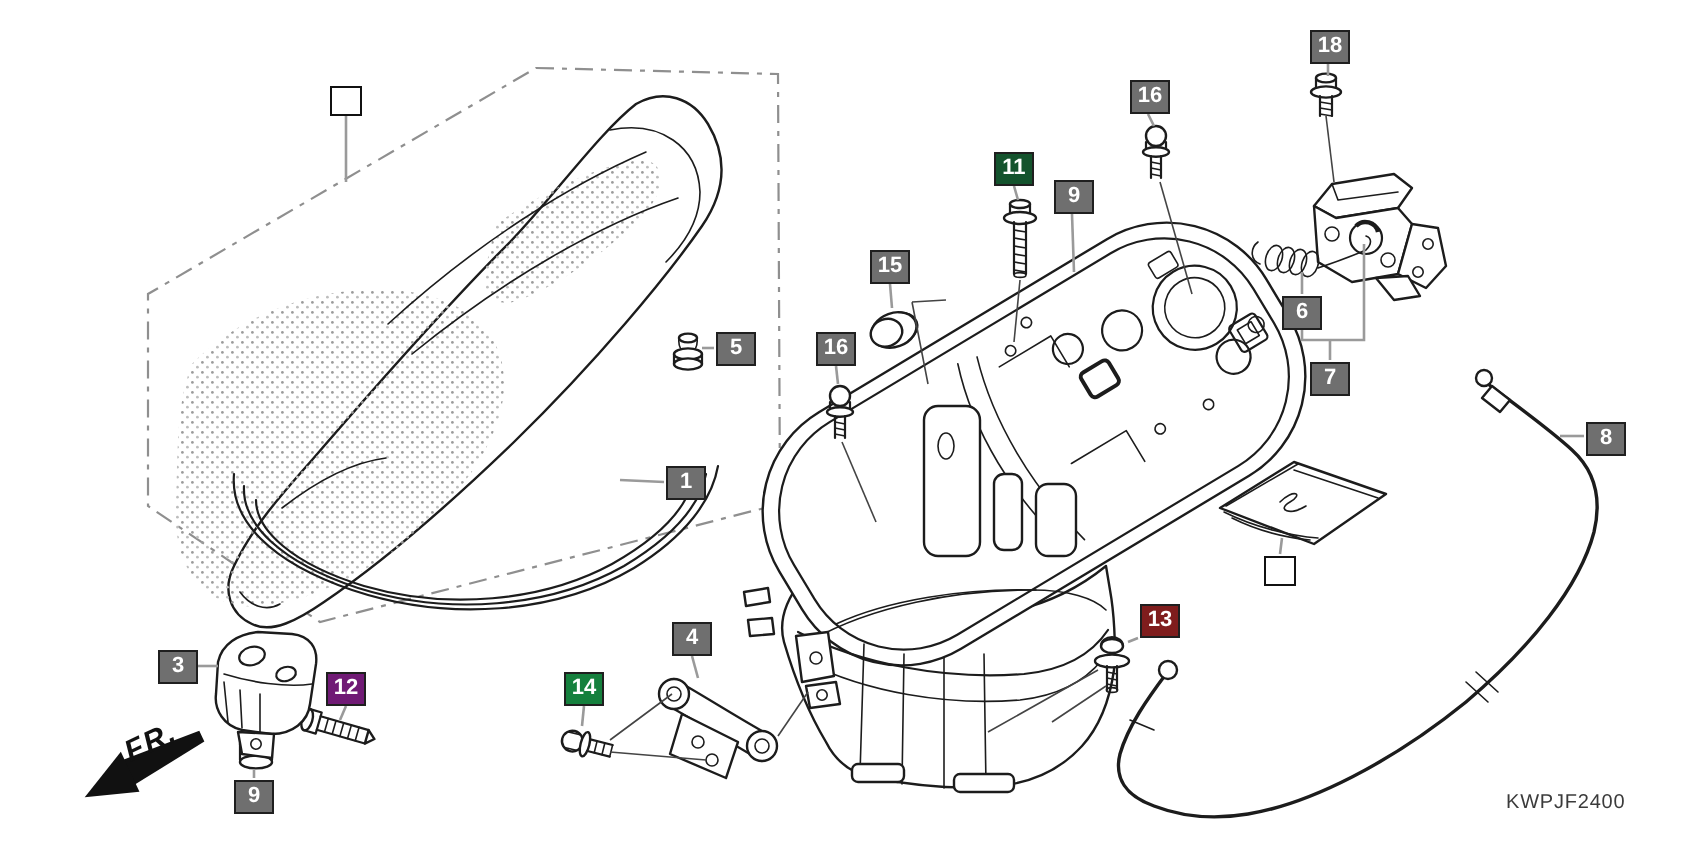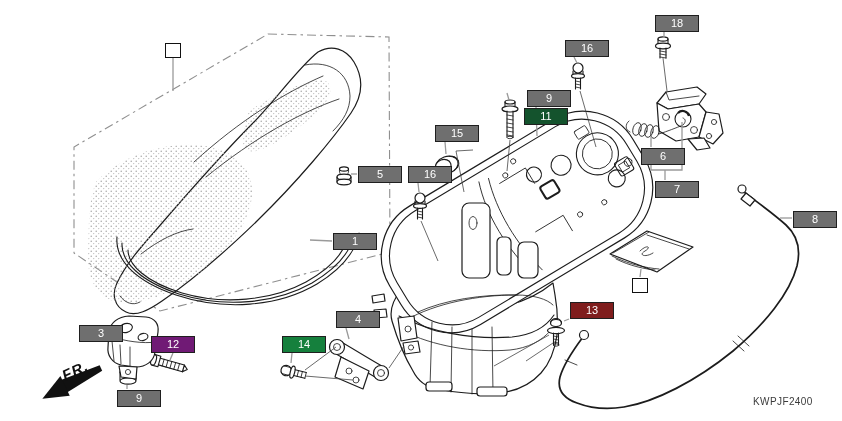--- a/index.html
+++ b/index.html
@@ -7,22 +7,22 @@
          font-family:"Liberation Sans",sans-serif;}
   #art{position:absolute;left:0;top:0;}
   svg *{vector-effect:none;}
   .ln{fill:none;stroke:#1c1c1c;stroke-width:1.1;stroke-linecap:round;stroke-linejoin:round;}
   .ln2{fill:none;stroke:#1c1c1c;stroke-width:.8;stroke-linecap:round;stroke-linejoin:round;}
   .fw{fill:#ffffff;stroke:#1c1c1c;stroke-width:1.2;stroke-linejoin:round;}
   .leader{fill:none;stroke:#9a9a9a;stroke-width:1.3;}
   .asm{fill:none;stroke:#444;stroke-width:.8;}
   .chain{fill:none;stroke:#8f8f8f;stroke-width:1.1;stroke-dasharray:9 4 2.5 4;}
   .cable{fill:none;stroke:#1c1c1c;stroke-width:1.7;stroke-linecap:round;}
-  .callout{position:absolute;width:44px;height:17px;display:flex;align-items:center;justify-content:center;
-           font-size:11px;font-weight:normal;line-height:1;box-sizing:border-box;user-select:none;}
+  .callout{position:absolute;width:20px;height:17px;display:flex;align-items:center;justify-content:center;
+           font-size:11px;font-weight:bold;line-height:1;box-sizing:border-box;user-select:none;}
   .ref-box{position:absolute;width:16px;height:15px;background:#ffffff;border:1.6px solid #111;box-sizing:border-box;}
   #code{position:absolute;left:753px;top:396px;font-size:10px;color:#3b3b3b;letter-spacing:.4px;}
 </style>
 </head>
 <body>
 
 <div id="stage">
 
   <svg id="art" width="842" height="421" viewBox="0 0 842 421">
     <defs>
@@ -301,22 +301,22 @@
 
   <div id="callout-layer">
       <div class="callout" style="left: 333px; top: 233px; background: rgb(111, 111, 111); color: rgb(255, 255, 255); border: 1px solid rgb(31, 31, 31);">1</div>
       <div class="callout" style="left: 79px; top: 325px; background: rgb(111, 111, 111); color: rgb(255, 255, 255); border: 1px solid rgb(31, 31, 31);">3</div>
       <div class="callout" style="left: 336px; top: 311px; background: rgb(111, 111, 111); color: rgb(255, 255, 255); border: 1px solid rgb(31, 31, 31);">4</div>
       <div class="callout" style="left: 358px; top: 166px; background: rgb(111, 111, 111); color: rgb(255, 255, 255); border: 1px solid rgb(31, 31, 31);">5</div>
       <div class="callout" style="left: 641px; top: 148px; background: rgb(111, 111, 111); color: rgb(255, 255, 255); border: 1px solid rgb(31, 31, 31);">6</div>
       <div class="callout" style="left: 655px; top: 181px; background: rgb(111, 111, 111); color: rgb(255, 255, 255); border: 1px solid rgb(31, 31, 31);">7</div>
       <div class="callout" style="left: 793px; top: 211px; background: rgb(111, 111, 111); color: rgb(255, 255, 255); border: 1px solid rgb(31, 31, 31);">8</div>
       <div class="callout" style="left: 527px; top: 90px; background: rgb(111, 111, 111); color: rgb(255, 255, 255); border: 1px solid rgb(31, 31, 31);">9</div>
-      <div class="callout" style="left: 524px; top: 76px; background: #14532d; color: rgb(255, 255, 255); border: 1px solid rgb(31, 31, 31); margin-top: 32px;">11</div>
-      <div class="callout" style="left: 151px; top: 336px; background: #701a75; color: rgb(255, 255, 255); border: 1px solid rgb(31, 31, 31);">12</div>
+      <div class="callout" style="left: 497px; top: 76px; background: #14532d; color: rgb(255, 255, 255); border: 1px solid rgb(31, 31, 31);">11</div>
+      <div class="callout" style="left: 163px; top: 336px; background: #701a75; color: rgb(255, 255, 255); border: 1px solid rgb(31, 31, 31);">12</div>
       <div class="callout" style="left: 570px; top: 302px; background: #7f1d1d; color: rgb(255, 255, 255); border: 1px solid rgb(31, 31, 31);">13</div>
       <div class="callout" style="left: 282px; top: 336px; background: #15803d; color: rgb(255, 255, 255); border: 1px solid rgb(31, 31, 31);">14</div>
       <div class="callout" style="left: 435px; top: 125px; background: rgb(111, 111, 111); color: rgb(255, 255, 255); border: 1px solid rgb(31, 31, 31); text-align: center;">15</div>
       <div class="callout" style="left: 565px; top: 40px; background: rgb(111, 111, 111); color: rgb(255, 255, 255); border: 1px solid rgb(31, 31, 31);">16</div>
       <div class="callout" style="left: 408px; top: 166px; background: rgb(111, 111, 111); color: rgb(255, 255, 255); border: 1px solid rgb(31, 31, 31);">16</div>
       <div class="callout" style="left: 117px; top: 390px; background: rgb(111, 111, 111); color: rgb(255, 255, 255); border: 1px solid rgb(31, 31, 31);">9</div>
       <div class="callout" style="left: 655px; top: 15px; background: rgb(111, 111, 111); color: rgb(255, 255, 255); border: 1px solid rgb(31, 31, 31);">18</div>
       <div class="ref-box" style="left: 165px; top: 43px;"></div>
       <div class="ref-box" style="left: 632px; top: 278px;"></div>
     </div>

